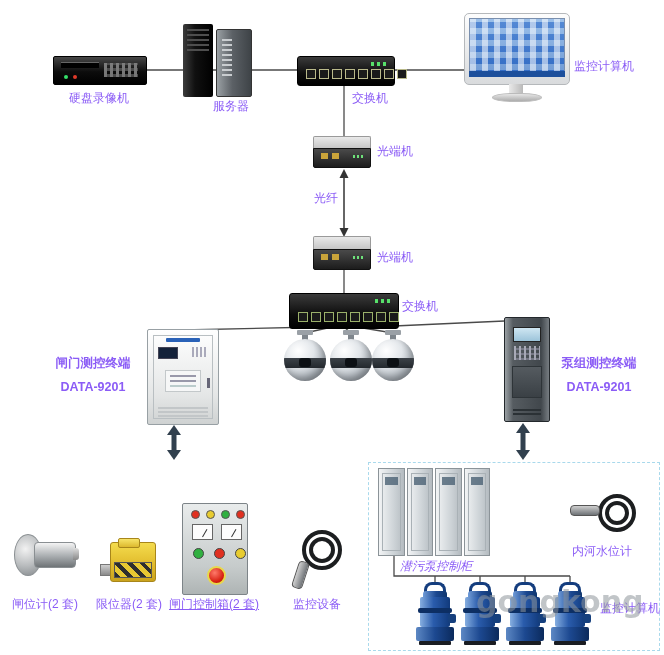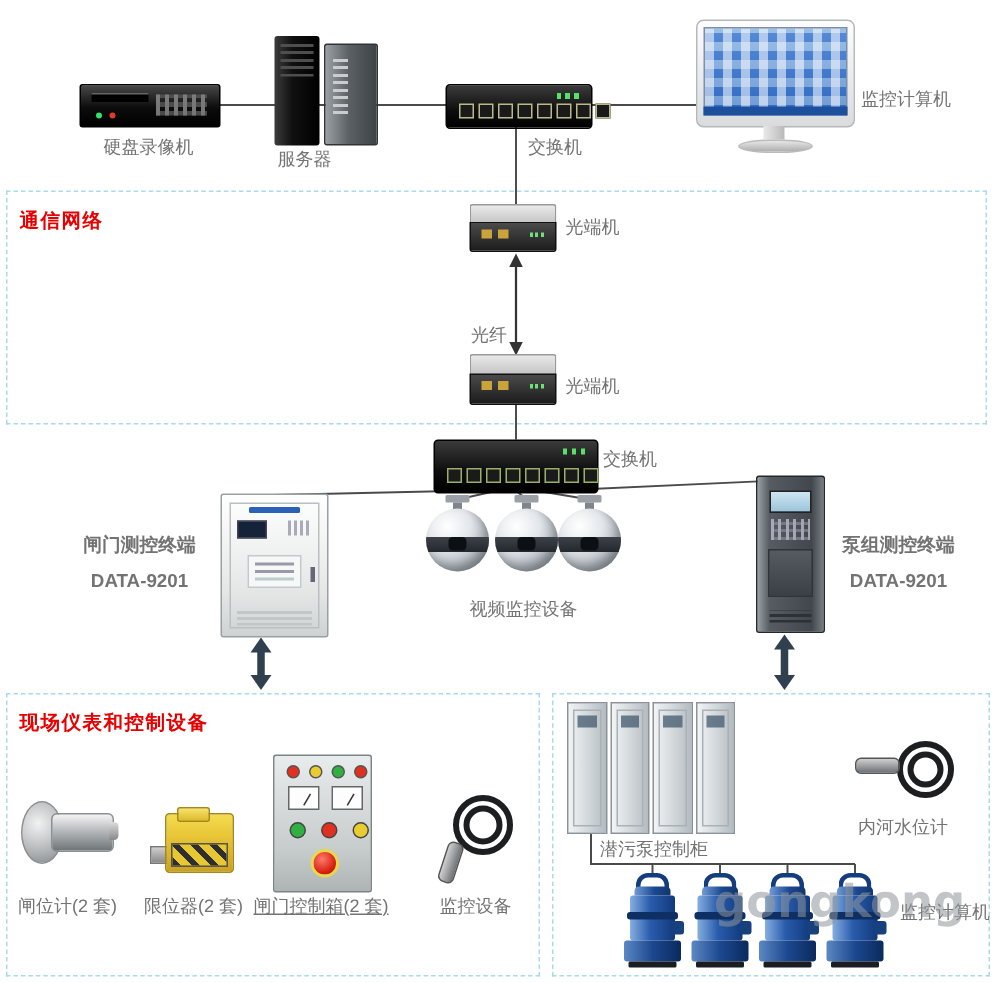--- a/index.html
+++ b/index.html
@@ -7,21 +7,21 @@
   #canvas{position:relative;width:664px;height:655px;background:#fff;overflow:hidden;}
 
   .section{position:absolute;border:1px dashed #a9d9ec;background:#fff;}
   #sec-center{left:4px;top:4px;width:652px;height:118px;}
   #sec-network{left:4px;top:127px;width:652px;height:154px;}
   #sec-equip{left:4px;top:286px;width:652px;height:169px;}
   #sec-field{left:4px;top:462px;width:354px;height:187px;}
   #sec-pump{left:368px;top:462px;width:290px;height:187px;}
   .sec-label{position:absolute;left:8px;top:10px;color:#e80000;font-size:13px;font-weight:bold;letter-spacing:1px;}
 
-  .lbl{position:absolute;font-size:12px;color:#737373;text-align:center;white-space:nowrap;}
+  .lbl{position:absolute;font-size:12px;color:#8b5cf6;text-align:center;white-space:nowrap;}
   .lbl.left{text-align:left;}
   .lbl.bold{font-weight:bold;font-size:12.5px;}
 
   svg.wires{position:absolute;left:0;top:0;pointer-events:none;}
 
   
   .dvr{position:absolute;left:53px;top:56px;width:92px;height:27px;background:linear-gradient(#474747,#0c0c0c 55%,#000);border:1px solid #000;border-radius:2px;}
   .dvr-slot{position:absolute;left:7px;top:5px;width:38px;height:5px;background:#000;border-top:1px solid #666;}
   .dvr-btns{position:absolute;right:8px;top:6px;width:34px;height:14px;opacity:.85;background:repeating-linear-gradient(90deg,#8a8a8a 0 3px,transparent 3px 6px),repeating-linear-gradient(0deg,#555 0 3px,transparent 3px 6px);}
   .dvr-led{position:absolute;left:10px;bottom:5px;width:4px;height:4px;border-radius:50%;background:#35e06a;box-shadow:9px 0 0 #e03a2a;}
@@ -141,26 +141,20 @@
   .pump-base{position:absolute;left:0;top:45px;width:38px;height:14px;background:linear-gradient(90deg,#5d88c4,#1c4890 50%,#0b2a5c);border-radius:2px;}
   .pump-foot{position:absolute;left:3px;top:59px;width:32px;height:4px;background:#1a1d22;border-radius:1px;}
 
   .watermark{position:absolute;left:476px;top:584px;font-size:30px;font-weight:bold;color:#8f969c;opacity:.55;font-family:"DejaVu Sans",sans-serif;}
 </style>
 </head>
 <body>
 
 <div id="canvas">
 
-  <div class="section" id="sec-network">
-    <div class="sec-label">通信网络</div>
-  </div>
-  <div class="section" id="sec-field">
-    <div class="sec-label">现场仪表和控制设备</div>
-  </div>
   <div class="section" id="sec-pump"></div>
 
   <svg class="wires" width="664" height="655">
     <g stroke="#4a4a4a" stroke-width="1.3" fill="none">
       <line x1="145" y1="70" x2="464" y2="70"></line>
       <line x1="344" y1="84" x2="344" y2="136"></line>
       <line x1="344" y1="270" x2="344" y2="293"></line>
       <line x1="316" y1="327" x2="182" y2="330"></line>
       <line x1="332" y1="327" x2="305" y2="333"></line>
       <line x1="344" y1="327" x2="351" y2="333"></line>
@@ -193,21 +187,21 @@
     <div class="dvr-slot"></div>
     <div class="dvr-btns"></div>
     <div class="dvr-led"></div>
   </div>
   <div class="lbl" style="left:50px;top:90px;width:98px;">硬盘录像机</div>
 
   <div class="servers">
     <div class="tower a"></div>
     <div class="tower b"></div>
   </div>
-  <div class="lbl" style="left:167px;top:98px;width:72px;">服务器</div>
+  <div class="lbl" style="left:195px;top:98px;width:72px;">服务器</div>
 
   <div class="switch" id="switch1">
     <div class="sw-led"></div>
     <div class="ports">
       <span class="port"></span>
         <span class="port"></span>
         <span class="port"></span>
         <span class="port"></span>
         <span class="port"></span>
         <span class="port"></span>
@@ -228,21 +222,21 @@
   <div class="lbl left" style="left:574px;top:58px;">监控计算机</div>
 
   <div class="ot" id="ot1">
     <div class="ot-top"></div>
     <div class="ot-front"></div>
     <div class="ot-port"></div>
     <div class="ot-led"></div>
   </div>
   <div class="lbl left" style="left:377px;top:143px;">光端机</div>
 
-  <div class="lbl left" style="left:314px;top:190px;margin-top:25px;">光纤</div>
+  <div class="lbl left" style="left:314px;top:190px;">光纤</div>
 
   <div class="ot" id="ot2">
     <div class="ot-top"></div>
     <div class="ot-front"></div>
     <div class="ot-port"></div>
     <div class="ot-led"></div>
   </div>
   <div class="lbl left" style="left:377px;top:249px;">光端机</div>
 
   <div class="switch" id="switch2">
@@ -289,21 +283,20 @@
     </div>
   </div>
   <div class="cam" id="cam3">
     <div class="cam-mount"></div>
     <div class="cam-stem"></div>
     <div class="cam-dome">
       <div class="cam-band"></div>
       <div class="cam-lens"></div>
     </div>
   </div>
-  <div class="lbl" style="left:297px;top:398px;width:104px;">视频监控设备</div>
 
   <div class="dcab">
     <div class="dcab-screen"></div>
     <div class="dcab-btns"></div>
     <div class="dcab-panel"></div>
     <div class="dcab-vent"></div>
   </div>
   <div class="lbl bold" style="left:550px;top:355px;width:98px;">泵组测控终端</div>
   <div class="lbl bold" style="left:550px;top:380px;width:98px;">DATA-9201</div>
 
@@ -348,21 +341,21 @@
     <div class="probe"></div>
   </div>
   <div class="lbl" style="left:280px;top:596px;width:74px;">监控设备</div>
 
   <div class="pcc">
     <div class="pcc-cab"></div>
     <div class="pcc-cab"></div>
     <div class="pcc-cab"></div>
     <div class="pcc-cab"></div>
   </div>
-  <div class="lbl left" style="left:400px;top:558px;">潜污泵控制柜</div>
+  <div class="lbl left" style="left:400px;top:558px;font-style:italic;">潜污泵控制柜</div>
 
   <div class="gauge" id="gauge-inner">
     <div class="coil c1"></div>
     <div class="coil c2"></div>
     <div class="probe"></div>
   </div>
   <div class="lbl" style="left:568px;top:543px;width:68px;">内河水位计</div>
 
   <div class="pump" id="pump1">
     <div class="pump-handle"></div>

